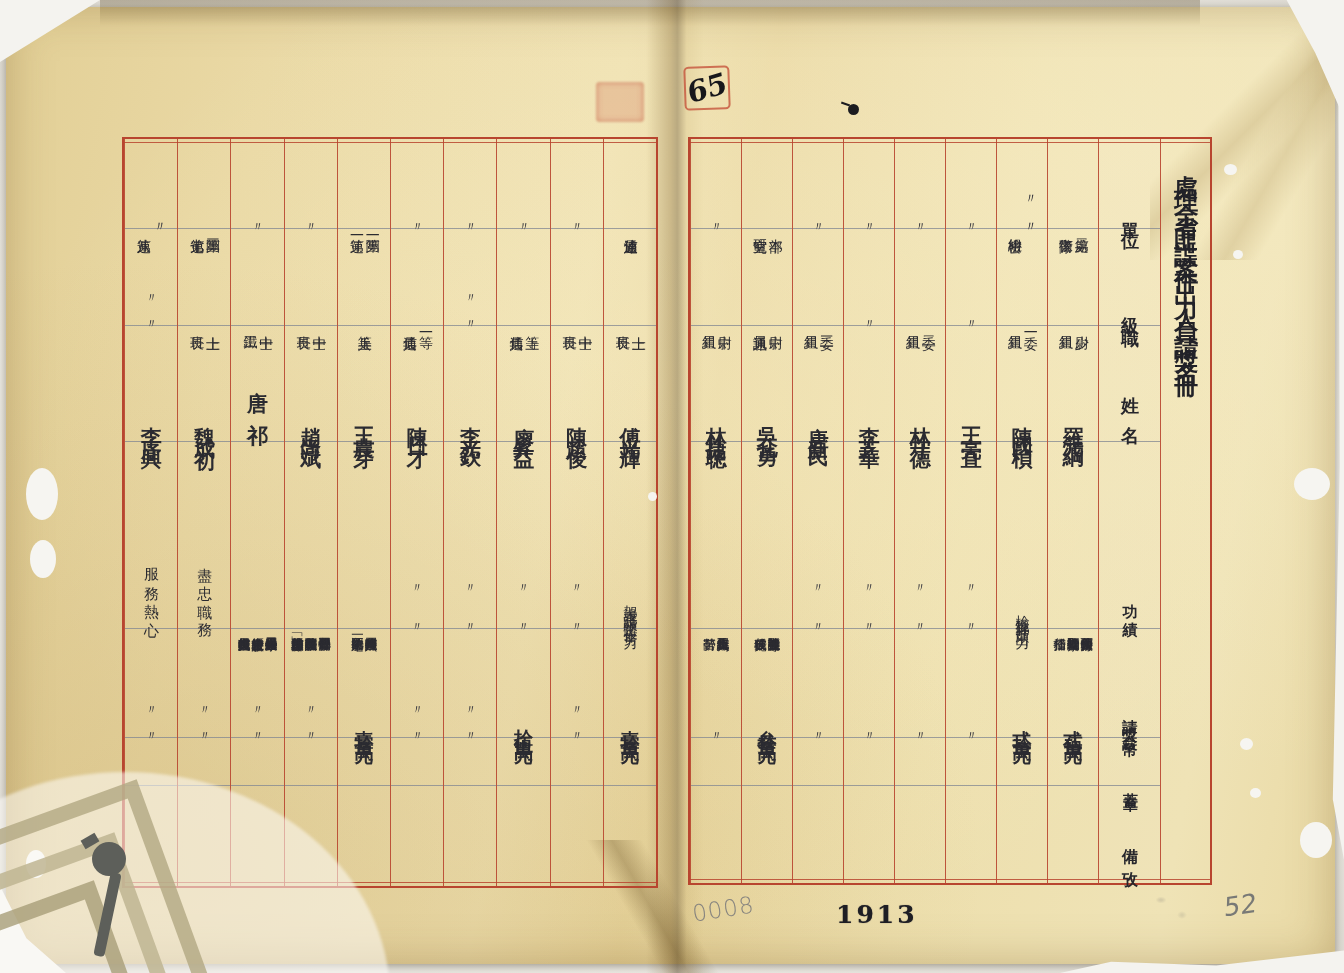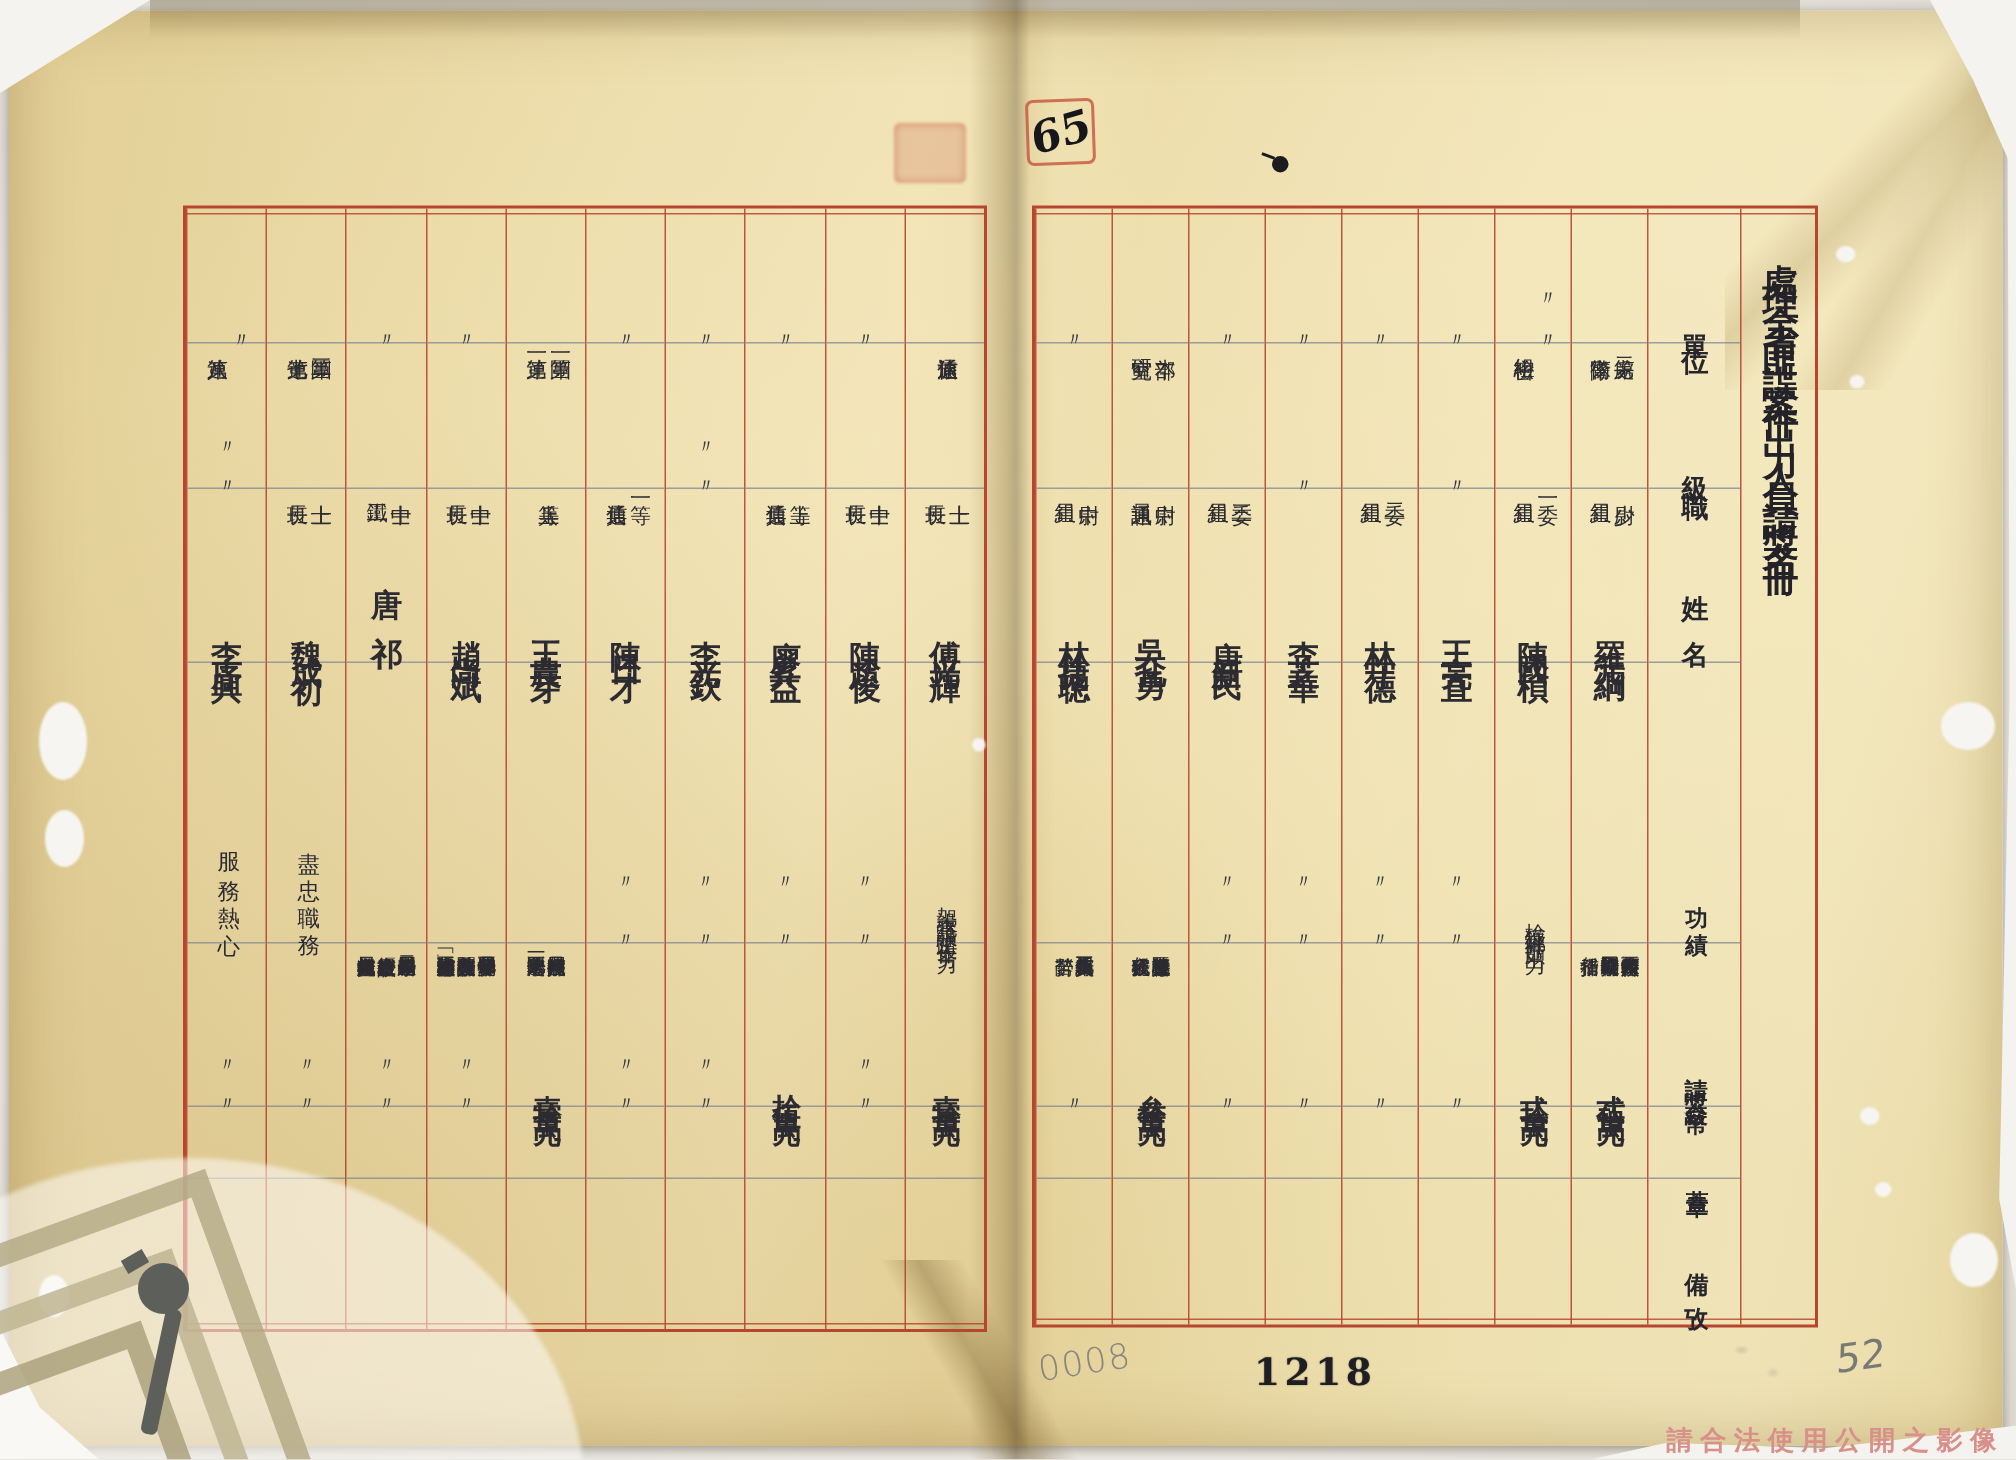--- a/index.html
+++ b/index.html
@@ -791,26 +791,25 @@
   <div class="spot" style="left:1250px;top:788px;width:11px;height:10px;"></div>
   <div class="spot" style="left:648px;top:492px;width:9px;height:9px;"></div>
 
   <div id="red-smudge"></div>
   <div id="stamp-65">
     <span>65</span>
   </div>
   <div id="ink-dot"></div>
 
   <div id="pencil-0008">0008</div>
-  <div id="stamp-2247">1218</div>
+  <div id="stamp-2247">1913</div>
   <div id="pencil-scribble"></div>
   <div id="pencil-52">52</div>
 
   <div id="logo">
     <div id="logo-circle"></div>
     <div id="lf1" class="logo-frame"></div>
     <div id="lf2" class="logo-frame"></div>
     <div id="lf3" class="logo-frame"></div>
     <div id="logo-pin"></div>
   </div>
 
-  <div id="watermark-notice">請合法使用公開之影像</div>
 </div>
 
 </body></html>

